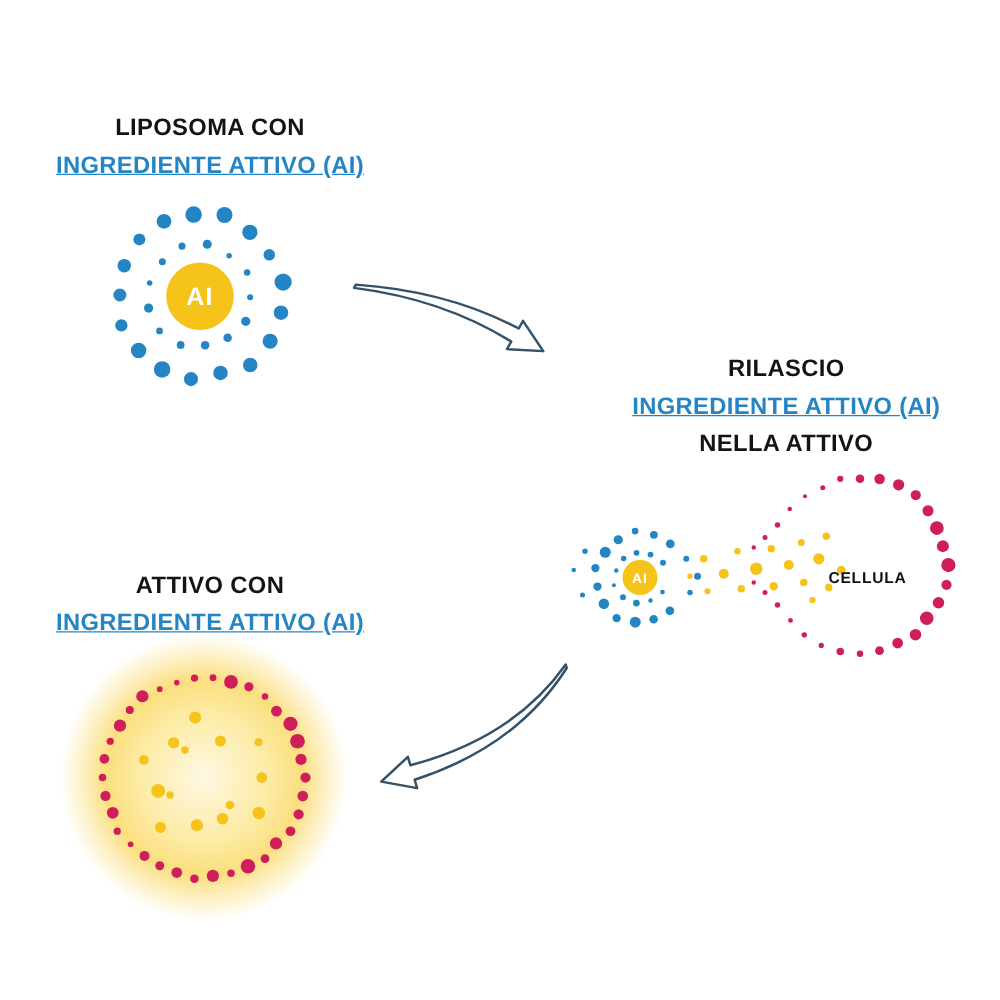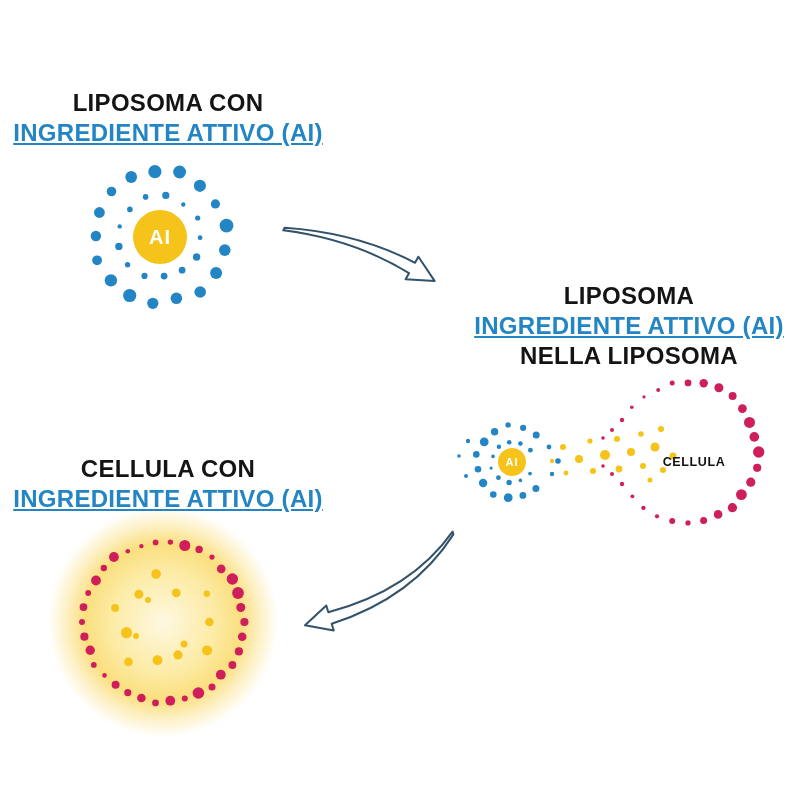--- a/index.html
+++ b/index.html
@@ -7,21 +7,21 @@
     --dark:#141414;
     --arrow:#33526a;
   }
   html,body{margin:0;padding:0;background:#ffffff;}
   .canvas{
     position:relative;width:800px;height:800px;background:#ffffff;overflow:hidden;
     font-family:"Liberation Sans",sans-serif;
   }
   .canvas > svg{position:absolute;left:0;top:0;}
   .title-block{
-    position:absolute;text-align:center;font-weight:700;font-size:24px;
+    position:absolute;text-align:center;font-weight:700;font-size:19px;
     line-height:30px;letter-spacing:.3px;
   }
   .t-dark{color:var(--dark);}
   .t-blue{color:var(--blue);text-decoration:underline;}
   #tb-liposome{left:8px;top:88px;width:320px;}
   #tb-release{left:468px;top:281px;width:322px;}
   #tb-cell{left:8px;top:454px;width:320px;}
   .arrow{fill:#ffffff;stroke:var(--arrow);stroke-width:2;stroke-linejoin:round;}
   svg text{font-family:"Liberation Sans",sans-serif;}
   .ai-text{fill:#ffffff;font-weight:700;text-anchor:middle;letter-spacing:1px;}
@@ -213,23 +213,23 @@
     <text class="ai-text" x="512" y="466" font-size="11">AI</text>
     <text class="cellula-text" x="694" y="466">CELLULA</text>
   </svg>
 
   <div class="title-block" id="tb-liposome">
     <div class="t-dark">LIPOSOMA CON</div>
     <div class="t-blue">INGREDIENTE ATTIVO (AI)</div>
   </div>
 
   <div class="title-block" id="tb-release">
-    <div class="t-dark">LIPOSOMA</div>
+    <div class="t-dark">RILASCIO</div>
     <div class="t-blue">INGREDIENTE ATTIVO (AI)</div>
-    <div class="t-dark">NELLA LIPOSOMA</div>
+    <div class="t-dark">NELLA ATTIVO</div>
   </div>
 
   <div class="title-block" id="tb-cell">
-    <div class="t-dark">CELLULA CON</div>
+    <div class="t-dark">ATTIVO CON</div>
     <div class="t-blue">INGREDIENTE ATTIVO (AI)</div>
   </div>
 
 </div>
 
 </body></html>

